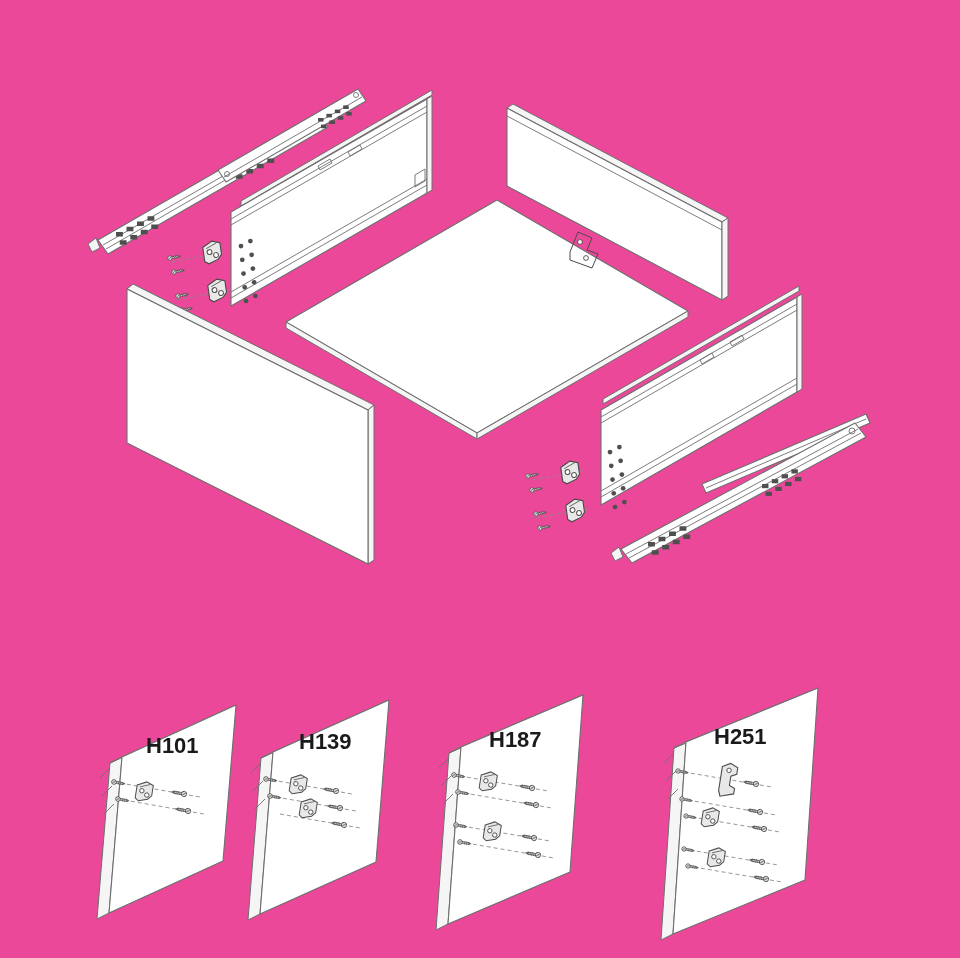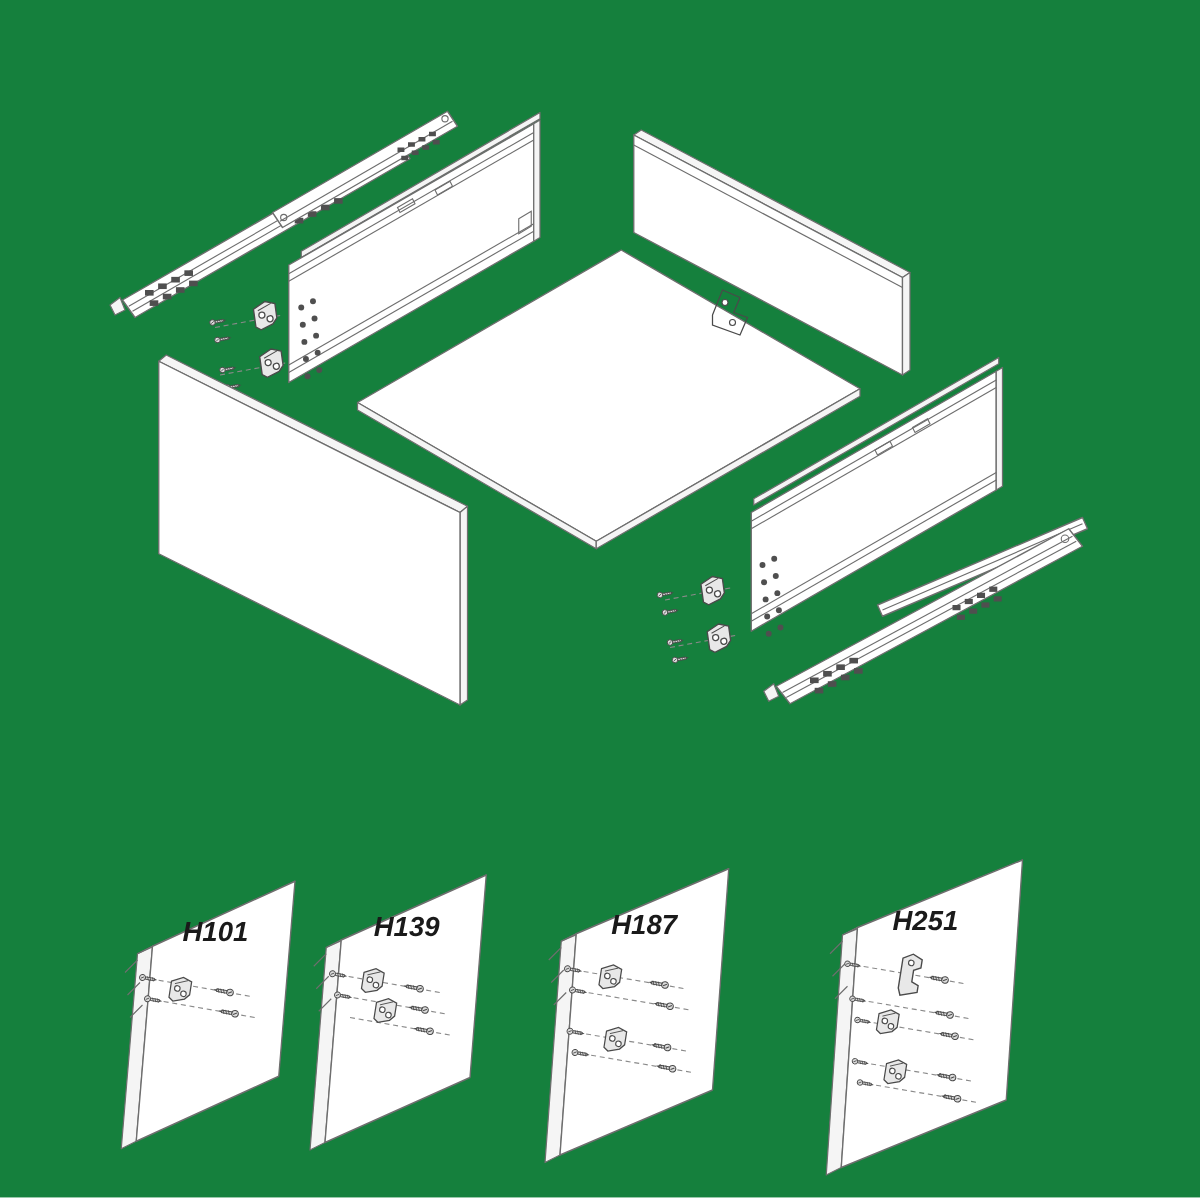--- a/index.html
+++ b/index.html
@@ -1,24 +1,23 @@
 <!DOCTYPE html>
 <html><head>
 <meta charset="utf-8">
 <style>
   * { box-sizing: border-box; }
   html, body { margin: 0; padding: 0; background: #ffffff; }
   .page {
     position: relative;
     width: 960px;
     height: 958px;
-    background: #15803d;
+    background: #ec4899;
     overflow: hidden;
     font-family: "Liberation Sans", sans-serif;
-    font-style: italic;
   }
   svg { display: block; }
   .face  { fill: #ffffff; stroke: #6e6e6e; stroke-width: 1.1; stroke-linejoin: round; }
   .strip { fill: #f5f5f5; stroke: #6e6e6e; stroke-width: 1;   stroke-linejoin: round; }
   .ln    { stroke: #6e6e6e; stroke-width: 0.9; fill: none; }
   .lnd   { stroke: #4a4a4a; stroke-width: 1;   fill: none; }
   .dash  { stroke: #8a8a8a; stroke-width: 0.9; fill: none; stroke-dasharray: 4 3; }
   .label {
     font-family: "Liberation Sans", sans-serif;
     font-weight: bold;

